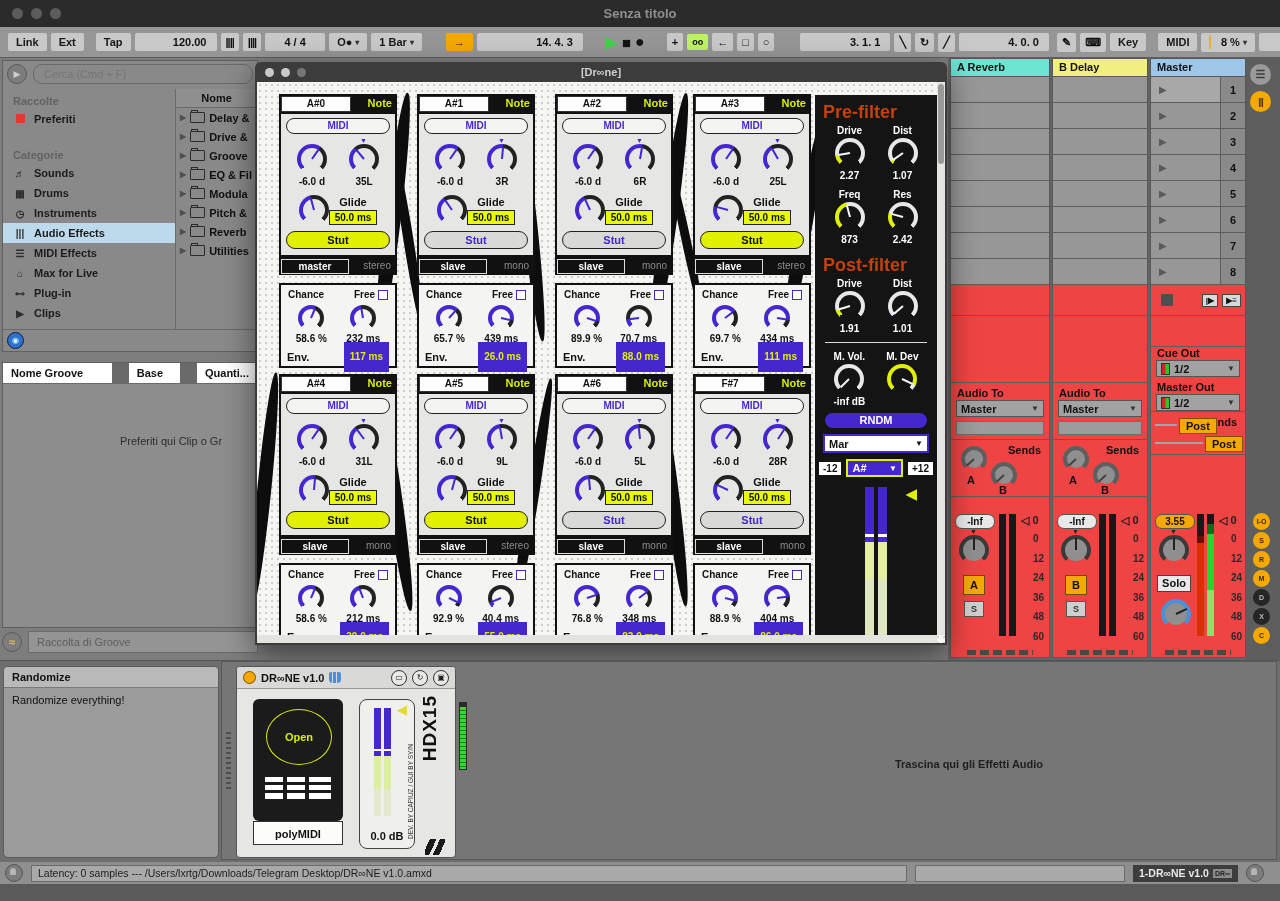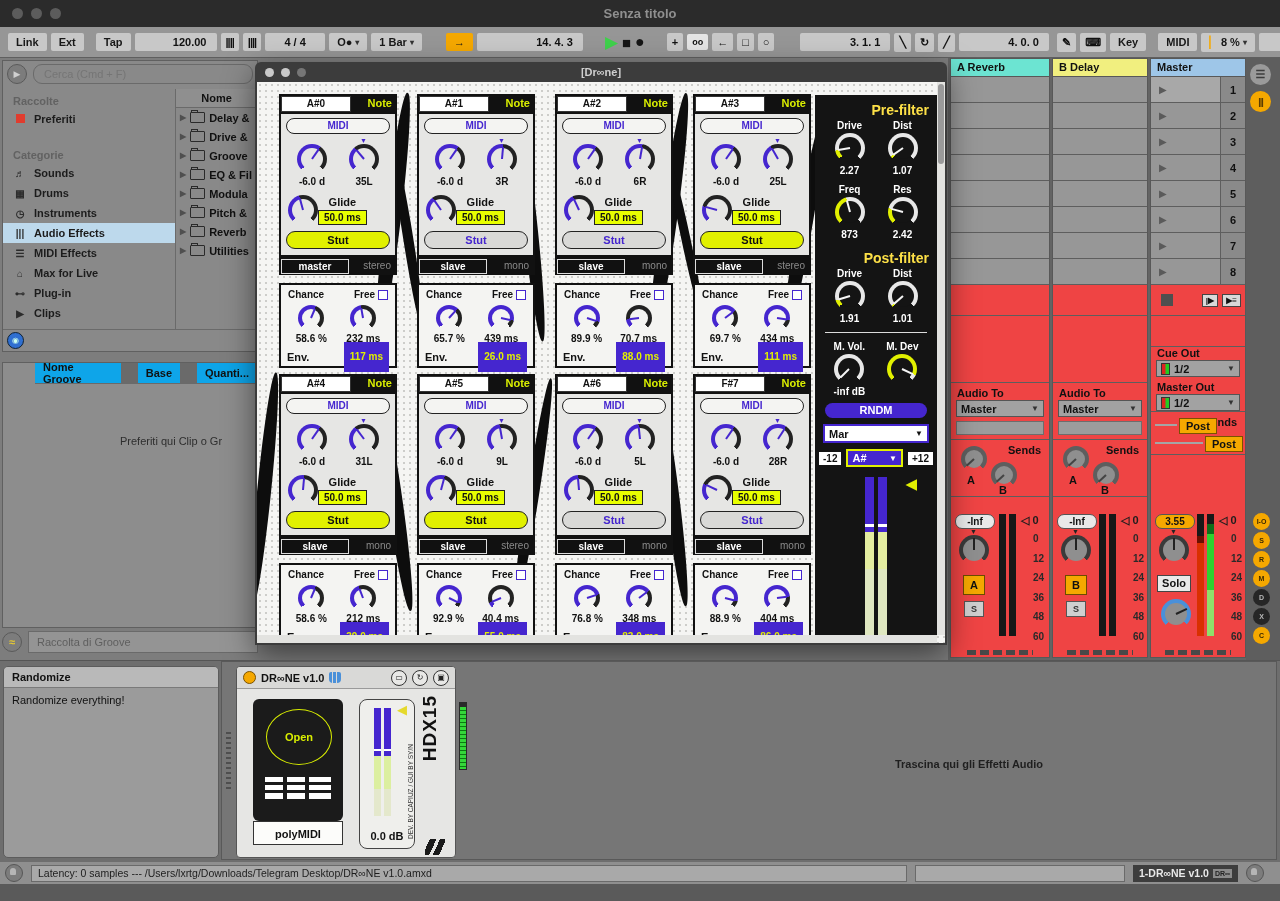--- a/index.html
+++ b/index.html
@@ -39,21 +39,21 @@
   .nhead{background:#8f8f8f;border-bottom:1px solid #6a6a6a;font-weight:bold;padding:3px 8px;}
   .frow{display:flex;align-items:center;gap:4px;height:19px;padding:0 4px;font-weight:bold;white-space:nowrap;overflow:hidden;}
   .chev{color:#4f4f4f;font-size:8px;}
   .folder{width:13px;height:9px;border:1.5px solid #2a2a2a;border-radius:1px;position:relative;flex:0 0 auto;}
   .folder::before{content:"";position:absolute;left:0;top:-3px;width:5px;height:2px;border:1.5px solid #2a2a2a;border-bottom:none;}
   #browbottom{position:absolute;left:0;bottom:0;width:100%;height:22px;border-top:1px solid #6a6a6a;display:flex;align-items:center;padding:0 4px;box-sizing:border-box;}
   .bluecirc{width:15px;height:15px;border-radius:50%;background:#2f6fd0;border:1px solid #123;color:#cfe;
             font-size:8px;display:flex;align-items:center;justify-content:center;}
   
   #groove{left:2px;top:362px;width:256px;height:266px;background:#8d8d8d;border:1px solid #606060;box-sizing:border-box;}
-  #ghead{display:flex;height:20px;background:#0ea5e9;border-bottom:1px solid #6a6a6a;font-weight:bold;align-items:center;margin-left:32px;}
+  #ghead{display:flex;height:20px;background:#ffffff;border-bottom:1px solid #6a6a6a;font-weight:bold;align-items:center;}
   #ghead span{padding:0 8px;}
   .gsep{width:1px;height:100%;background:#6a6a6a;}
   #gempty{position:absolute;right:6px;top:72px;width:160px;text-align:center;color:#2e2e2e;}
   #groovebar{left:2px;top:630px;width:256px;height:24px;display:flex;align-items:center;gap:6px;}
   .wavecirc{width:18px;height:18px;border-radius:50%;background:#7c7c7c;border:1px solid #5a5a5a;color:#e5c832;
             font-weight:bold;display:flex;align-items:center;justify-content:center;font-size:11px;}
   #gcoll{flex:1;height:20px;background:#949494;border:1px solid #6a6a6a;color:#5f5f5f;display:flex;align-items:center;padding:0 8px;}
   
   #session{left:948px;top:58px;width:332px;height:602px;background:#646464;}
   .trackcol{position:absolute;top:0;height:600px;background:#ef4444;border:1px solid #585858;box-sizing:border-box;}
@@ -118,40 +118,40 @@
   .voice{position:absolute;width:118px;}
   .vhead{position:relative;height:20px;background:#111;}
   .vname{position:absolute;left:2px;top:2px;width:68px;height:14px;background:#fff;border:1px solid #333;
          font-weight:bold;text-align:center;line-height:14px;font-size:10px;}
   .vnote{position:absolute;right:5px;top:3px;color:#d9ee00;font-weight:bold;}
   .vbody{border:2px solid #111;border-top:none;background:#e6e6e4;padding:4px 5px 6px;}
   .midipill{height:14px;border:1px solid #222;border-radius:8px;background:#f4f4f2;color:#4526cf;
             font-weight:bold;text-align:center;line-height:14px;font-size:10px;}
   .krow{display:flex;justify-content:space-around;margin-top:10px;}
   .kval{font-weight:bold;font-size:10px;}
-  .gliderow{display:flex;align-items:flex-end;justify-content:flex-start;margin:8px 2px 6px;}
+  .gliderow{display:flex;align-items:flex-end;justify-content:center;margin:8px 2px 6px;}
   .glabel{font-weight:bold;font-size:11px;text-align:center;}
   .gchip{margin-top:2px;background:#e8ff00;border:1px solid #222;font-weight:bold;font-size:10px;padding:0 5px;height:13px;line-height:13px;}
   .stut{height:16px;border:1px solid #222;border-radius:9px;text-align:center;line-height:16px;font-weight:bold;
         background:#d9d9d7;color:#4526cf;}
   .stut.active{background:#e1f000;color:#111;}
   .vmode{position:relative;height:18px;background:#111;}
   .modebox{position:absolute;left:2px;top:2px;width:66px;height:13px;border:1px solid #ddd;color:#fff;
            font-weight:bold;text-align:center;line-height:13px;font-size:10px;}
   .chantxt{position:absolute;right:6px;top:3px;color:#8a8a8a;font-size:10px;}
   .chancebox{margin-top:8px;border:2px solid #111;background:#f4f4f2;padding:3px 5px 0;position:relative;}
   .cfrow{display:flex;justify-content:space-between;font-weight:bold;font-size:10px;padding:1px 2px;}
   .freecb{display:inline-block;width:8px;height:8px;border:1.5px solid #4526cf;background:#fff;vertical-align:middle;margin-left:3px;}
   .envrow{display:flex;align-items:center;justify-content:space-between;margin:4px -5px 0;padding:1px 6px;height:16px;}
   .envlab{font-weight:bold;font-size:11px;}
   .envchip{background:#4526cf;color:#e1f000;font-weight:bold;font-size:10px;padding:8px 6px;height:14px;line-height:14px;}
   
   #rpanel{position:absolute;left:558px;top:13px;width:122px;height:540px;background:#141414;color:#fff;
           padding:4px 8px;box-sizing:border-box;}
-  .ptitle{color:#fde047;font-weight:bold;font-size:14px;text-align:right;margin:3px 0 2px;}
+  .ptitle{color:#c2410c;font-weight:bold;font-size:18px;text-align:left;margin:3px 0 2px;}
   .pgrid{display:flex;justify-content:space-around;margin-top:2px;}
   .pk{--bg:#141414;--track:#e8e8e8;--fill:#e1f000;--needle:#f5f5f5;}
   .plabel{font-weight:bold;font-size:10px;}
   .pval{font-size:10px;font-weight:bold;}
   .pdivider{height:1px;background:#dcdcdc;margin:8px 2px;}
   .rndm{height:15px;background:#4526cf;border-radius:8px;color:#fff;font-weight:bold;text-align:center;line-height:15px;margin:6px 2px;}
   .octdd{height:15px;background:#fff;border:2px solid #4526cf;color:#111;font-weight:bold;display:flex;align-items:center;
          padding:0 4px;margin:6px 0;}
   .octdd .caret{margin-left:auto;color:#111;}
   .transposerow{display:flex;align-items:center;gap:5px;margin:4px -4px;}
@@ -244,21 +244,21 @@
       </span>
     <span class="sp" style="width:16px"></span>
     <span class="tbtn on">→</span>
     <span class="tdisp" style="min-width:86px">14.  4.  3</span>
     <span class="sp" style="width:14px"></span>
     <span style="color:#3fd14b;font-size:17px;">▶</span>
     <span style="color:#151515;font-size:15px;">■</span>
     <span style="color:#151515;font-size:16px;">●</span>
     <span class="sp" style="width:14px"></span>
     <span class="tico">+</span>
-    <span class="tico on" style="background:#e5e5e5;font-size:9px">oo</span>
+    <span class="tico on" style="background:#bef264;font-size:9px">oo</span>
     <span class="tico">←</span>
     <span class="tico">□</span>
     <span class="tico">○</span>
     <span class="sp" style="width:18px"></span>
     <span class="tdisp" style="min-width:70px">3.  1.  1</span>
     <span class="tico">╲</span>
     <span class="tico">↻</span>
     <span class="tico">╱</span>
     <span class="tdisp" style="min-width:70px">4.  0.  0</span>
     <span style="flex:1"></span>

